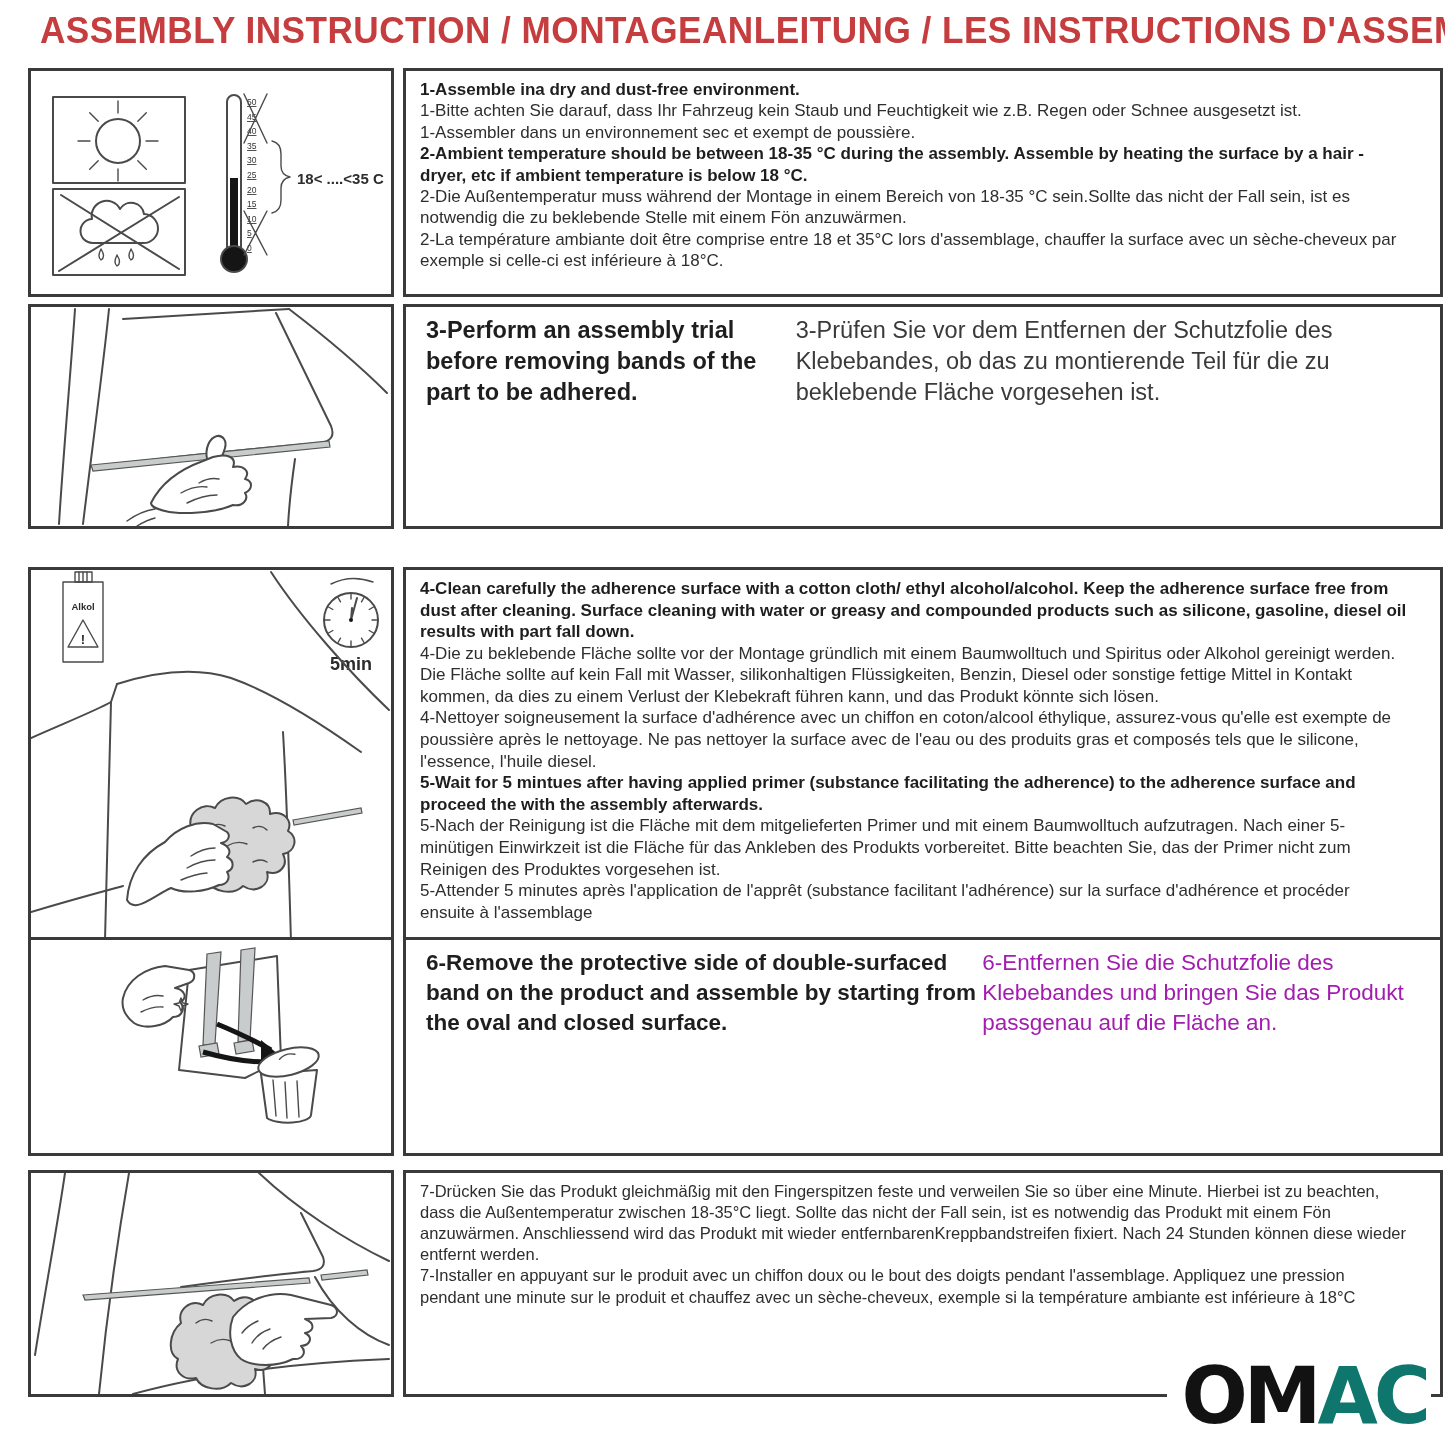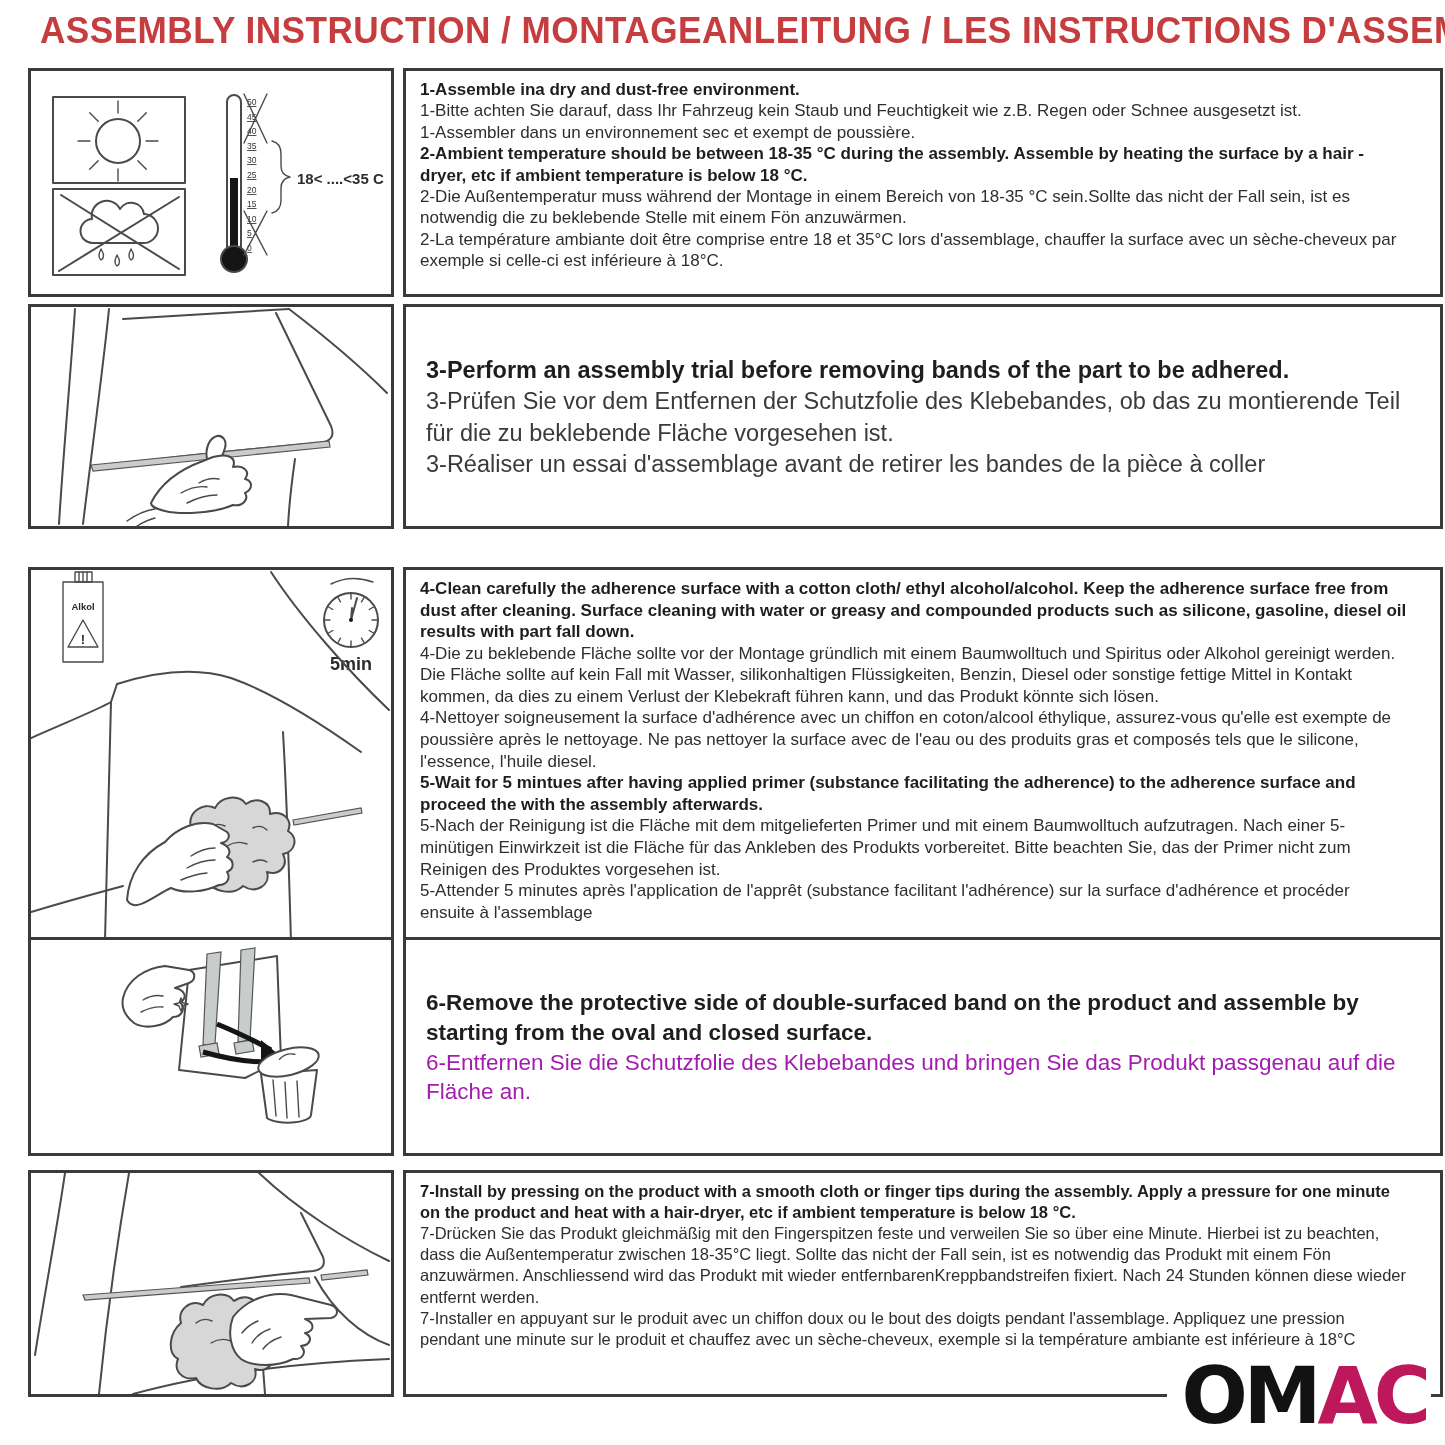--- a/index.html
+++ b/index.html
@@ -13,37 +13,37 @@
   .r2{top:304px;height:225px;}
   .r3{top:567px;height:394px;}
   .r4{top:937px;height:219px;}
   .r5{top:1170px;height:227px;}
   .txt p{margin:0;}
   .b{font-weight:700;color:#1e1e1e;}
   .gap{margin-top:20px;}
   .f1 p{font-size:17px;line-height:1.26;}
   .f3 p{font-size:17px;line-height:1.27;}
   .f5 p{font-size:16.5px;line-height:1.28;}
-  .fc{display:flex;flex-direction:column;justify-content:center;padding-left:20px;padding-right:24px;}
+  .fc{display:flex;flex-direction:row;justify-content:center;padding-left:20px;padding-right:24px;}
   .f2 p{font-size:23.5px;line-height:1.32;color:#3a3a3a;}
   .f4 p{font-size:22.5px;line-height:1.33;color:#a21caf;}
   .f2 p.b,.f4 p.b{color:#1e1e1e;}
   .ill svg{display:block;width:100%;height:100%;}
   .lineart{stroke:#4a4a4a;fill:none;stroke-width:2;stroke-linecap:round;stroke-linejoin:round;}
   .thin{stroke-width:1.4;}
   .grayfill{fill:#c9cccd;stroke:#555;stroke-width:1.2;}
   .clothfill{fill:#d7d7d7;stroke:#4a4a4a;stroke-width:2;stroke-linejoin:round;}
   .whitefill{fill:#fff;stroke:#4a4a4a;stroke-width:2;stroke-linejoin:round;}
   .blackfill{fill:#151515;stroke:none;}
   .tick{font-size:8.5px;fill:#333;text-decoration:underline;font-family:"Liberation Sans",sans-serif;}
   .svgtext{fill:#2c2c2c;font-family:"Liberation Sans",sans-serif;}
   .logo{position:absolute;right:14px;top:1352px;background:#fff;padding:0 4px 0 14px;
         font-family:"DejaVu Sans",sans-serif;font-weight:800;font-size:78px;line-height:88px;letter-spacing:-4px;}
   .logo .lb{color:#121212;}
-  .logo .lr{color:#be185d;}
+  .logo .lr{color:#0f766e;}
 </style>
 </head>
 <body>
 
 <div class="title">ASSEMBLY INSTRUCTION / MONTAGEANLEITUNG / LES INSTRUCTIONS D'ASSEMBLAGE</div>
 
 <div class="box ill r1">
   <svg viewBox="0 0 360 223">
     <rect x="22" y="26" width="132" height="86" class="lineart"></rect>
     <g>
@@ -101,21 +101,20 @@
     <g>
       <path class="whitefill" d="M176,152 C174,142 178,131 186,129 C192,128 196,134 194,141 C192,149 188,155 182,158 z"></path>
       <path class="whitefill" d="M120,196 C130,176 150,162 172,154 L182,150 C196,146 206,150 202,160 C212,158 220,164 214,172 C222,174 222,182 214,186 C218,192 212,200 202,198 C184,206 150,208 134,204 C126,202 120,200 120,196 z"></path>
       <path class="lineart thin" d="M168,176 q10,-6 20,-4 M150,186 q14,-8 26,-6 M156,196 q16,-8 30,-8 M96,214 q14,-10 28,-12 M106,219 q10,-6 18,-8"></path>
     </g>
   </svg>
 </div>
 <div class="box txt r2 fc f2">
   <p class="b">3-Perform an assembly trial before removing bands of the part to be adhered.</p>
   <p>3-Prüfen Sie vor dem Entfernen der Schutzfolie des Klebebandes, ob das zu montierende Teil für die zu beklebende Fläche vorgesehen ist.</p>
-  <p>3-Réaliser un essai d'assemblage avant de retirer les bandes de la pièce à coller</p>
 </div>
 
 <div class="box ill r3">
   <svg viewBox="0 0 360 388">
     <g>
       <rect x="32" y="12" width="40" height="80" class="lineart thin"></rect>
       <rect x="44" y="2" width="17" height="10" class="lineart thin"></rect>
       <path class="lineart thin" d="M48,2 V12 M52,2 V12 M56,2 V12"></path>
       <text class="svgtext" x="52" y="40" font-size="9.5" font-weight="700" text-anchor="middle">Alkol</text>
       <path class="lineart thin" d="M52,50 L67,77 H37 z"></path>
@@ -208,18 +207,17 @@
       <path class="clothfill" d="M150,150 C146,136 160,126 172,132 C178,120 196,118 203,128 C214,120 228,126 227,138 C240,134 250,144 245,155 C256,162 252,176 240,178 C246,190 236,200 224,196 C228,210 212,218 200,210 C190,220 170,216 165,205 C152,208 142,198 147,186 C136,180 138,160 150,150 z"></path>
       <path class="lineart thin" d="M165,150 q8,-6 16,-2 M180,170 q10,-6 20,-2 M205,150 q8,-4 14,2 M210,185 q8,-4 14,0"></path>
     </g>
     <g>
       <path class="whitefill" d="M202,144 C216,126 240,118 260,122 L300,132 C308,135 308,143 300,145 L274,146 C284,150 284,158 274,160 C282,164 280,172 270,173 C276,179 272,187 262,186 C246,194 222,194 210,186 C200,178 196,160 202,144 z"></path>
       <path class="lineart thin" d="M227,148 q-10,4 -16,12 M239,156 q-12,4 -18,14 M250,164 q-12,4 -18,12"></path>
     </g>
   </svg>
 </div>
 <div class="box txt r5 f5">
-  <p class="b">7-Install by pressing on the product with a smooth cloth or finger tips during the assembly. Apply a pressure for one minute on the product and heat with a hair-dryer, etc if ambient temperature is below 18 °C.</p>
   <p>7-Drücken Sie das Produkt gleichmäßig mit den Fingerspitzen feste und verweilen Sie so über eine Minute. Hierbei ist zu beachten, dass die Außentemperatur zwischen 18-35°C liegt. Sollte das nicht der Fall sein, ist es notwendig das Produkt mit einem Fön anzuwärmen. Anschliessend wird das Produkt mit wieder entfernbarenKreppbandstreifen fixiert. Nach 24 Stunden können diese wieder entfernt werden.</p>
   <p>7-Installer en appuyant sur le produit avec un chiffon doux ou le bout des doigts pendant l'assemblage. Appliquez une pression pendant une minute sur le produit et chauffez avec un sèche-cheveux, exemple si la température ambiante est inférieure à 18°C</p>
 </div>
 
 <div class="logo"><span class="lb">OM</span><span class="lr">AC</span></div>
 
 </body></html>

